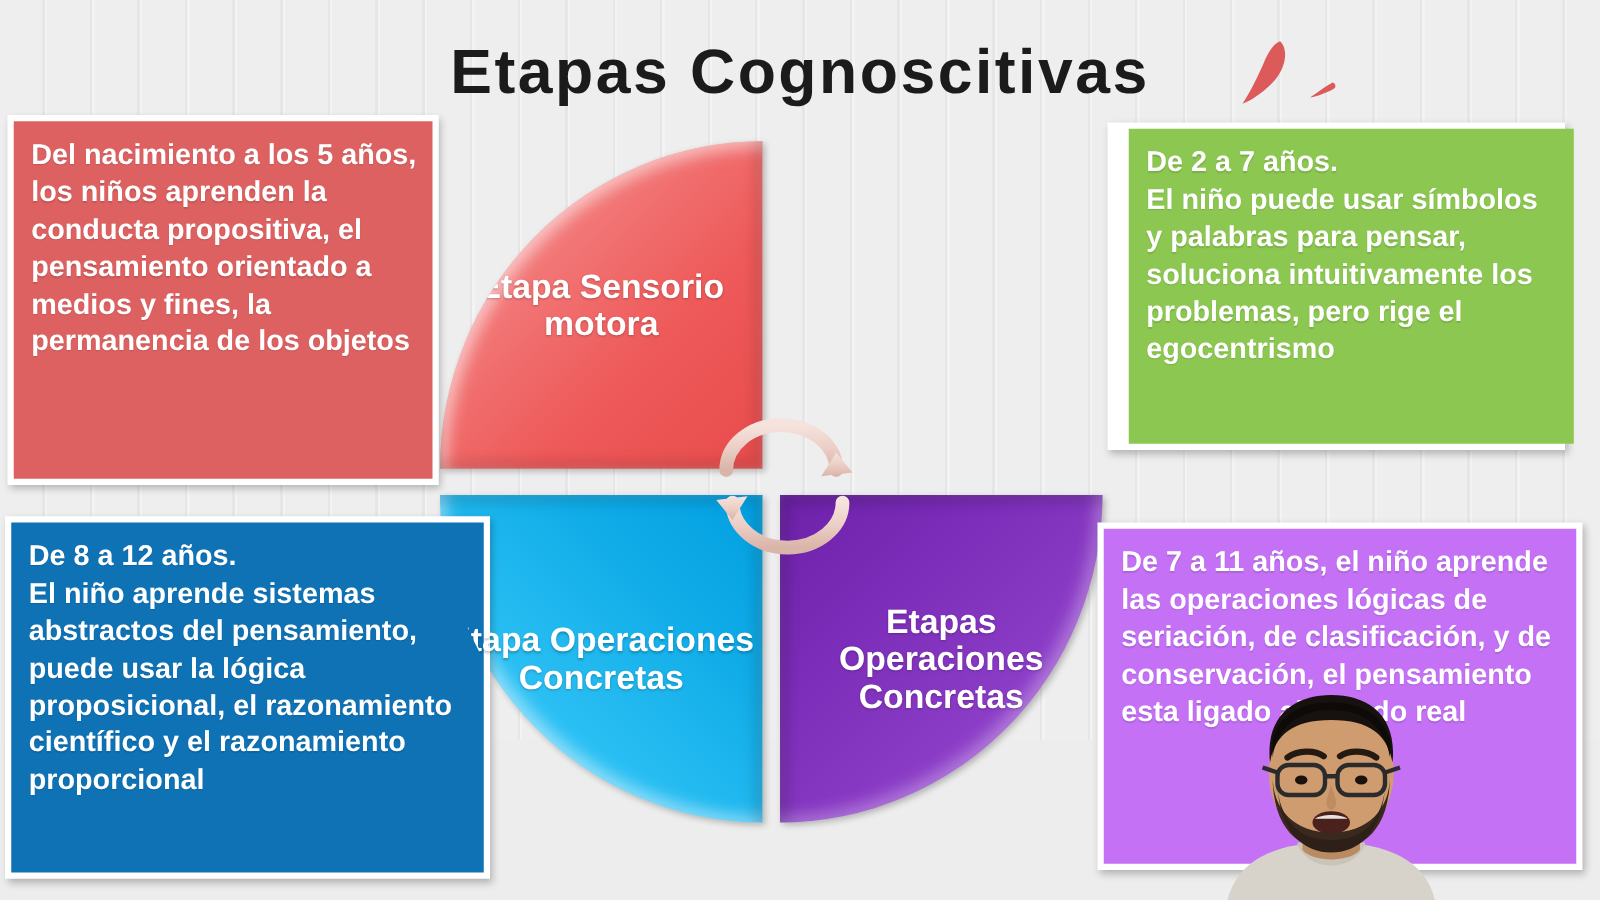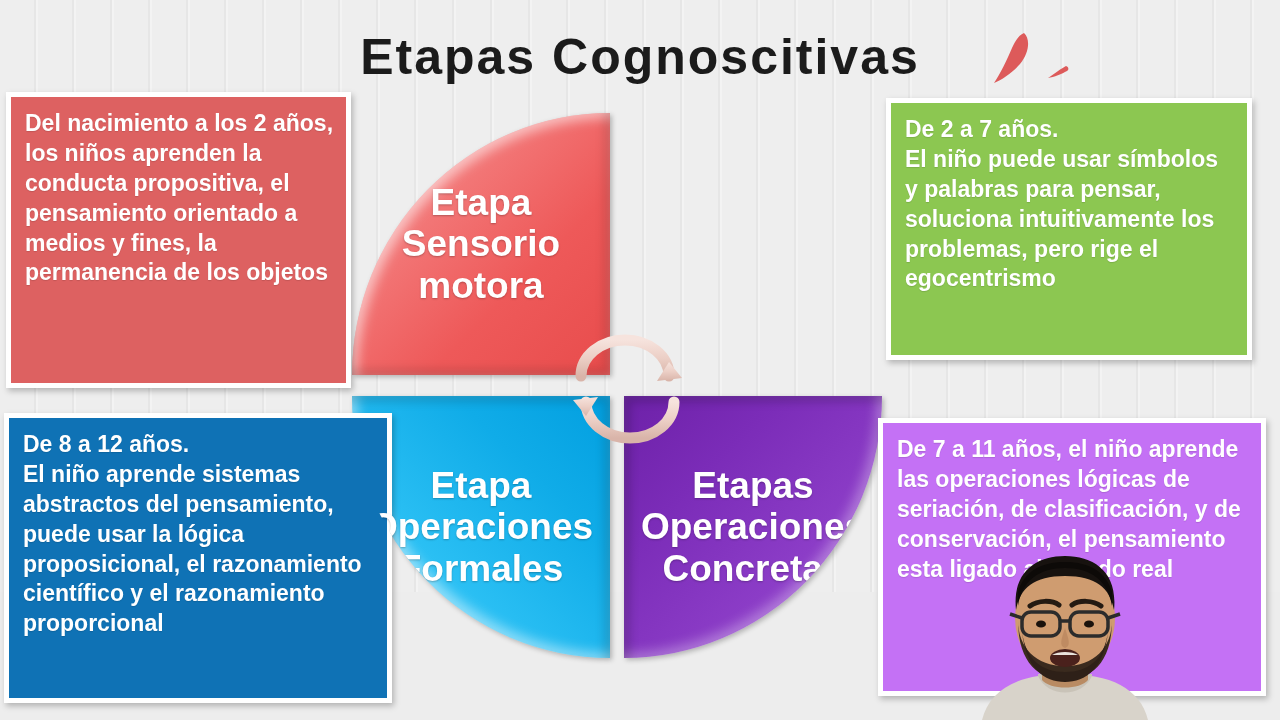--- a/index.html
+++ b/index.html
@@ -39,21 +39,21 @@
   #title-swoosh{ position:absolute; left:990px; top:30px; width:80px; height:56px; }
 
   
   #wheel{
     position:absolute; left:352px; top:113px; width:540px; height:545px;
   }
   .quad{
     position:absolute; width:258px; height:262px;
     display:flex; align-items:center; justify-content:center;
     text-align:center; color:#ffffff;
-    font-size:37px; font-weight:bold; line-height:1.12;
+    font-size:27px; font-weight:bold; line-height:1.12;
     text-shadow:0 1px 2px rgba(0,0,0,.25);
     overflow:hidden;
   }
   .qlabel{ position:relative; z-index:3; padding:0 6px; }
 
   
   #quad-sensorio{
     left:0; top:0;
     border-radius:100% 0 0 0;
     background:
@@ -110,21 +110,21 @@
     font-size:23px; line-height:1.30;
     white-space:pre-line;
     text-shadow:0 1px 1px rgba(0,0,0,.12);
     overflow:hidden;
   }
 
   #desc-sensorio{ left:6px;   top:92px;  width:345px; height:296px; }
   #desc-sensorio .desc-inner{ background:#dd6161; }
 
   #desc-preoper{ left:886px;  top:98px;  width:366px; height:262px; }
-  #desc-preoper .desc-inner{ background:#8cc751; }
+  #desc-preoper .desc-inner{ background:#8cc751;margin-left:12px; }
 
   #desc-formales{ left:4px;   top:413px; width:388px; height:290px; }
   #desc-formales .desc-inner{ background:#0f72b5; }
 
   #desc-concretas{ left:878px; top:418px; width:388px; height:278px; }
   #desc-concretas .desc-inner{ background:#c471f5; }
 
   
   #webcam-overlay{
     position:absolute; left:960px; top:548px; width:210px; height:172px;
@@ -149,21 +149,21 @@
     <div class="quad" id="quad-sensorio">
       <span class="qlabel">Etapa
 Sensorio
 motora</span>
     </div>
 
 
     <div class="quad" id="quad-formales">
       <span class="qlabel">Etapa
 Operaciones
-Formales</span>
+Concretas</span>
     </div>
 
     <div class="quad" id="quad-concretas">
       <span class="qlabel">Etapas
 Operaciones
 Concretas</span>
     </div>
   </div>
 
   <svg id="cycle-arrows" viewBox="0 0 125 118">
@@ -181,21 +181,21 @@
       <path d="M16 46 L10 36 L24 34 Z" fill="url(#arrowGrad)" opacity="0"></path>
     </g>
 
     <g>
       <path d="M109 72 A44 36 0 0 1 21 72" fill="none" stroke="url(#arrowGrad)" stroke-width="11" stroke-linecap="round"></path>
       <path d="M21 86 L8 70 L33 67 Z" fill="url(#arrowGrad)"></path>
     </g>
   </svg>
 
   <div class="desc" id="desc-sensorio">
-    <div class="desc-inner">Del nacimiento a los 2 años, los niños aprenden la conducta propositiva, el pensamiento orientado a medios y fines, la permanencia de los objetos</div>
+    <div class="desc-inner">Del nacimiento a los 5 años, los niños aprenden la conducta propositiva, el pensamiento orientado a medios y fines, la permanencia de los objetos</div>
   </div>
 
   <div class="desc" id="desc-preoper">
     <div class="desc-inner">De 2 a 7 años.
 El niño puede usar símbolos y palabras para pensar, soluciona intuitivamente los problemas, pero rige el egocentrismo</div>
   </div>
 
   <div class="desc" id="desc-formales">
     <div class="desc-inner">De 8 a 12 años.
 El niño aprende sistemas abstractos del pensamiento, puede usar la lógica proposicional, el razonamiento científico y el razonamiento proporcional</div>

